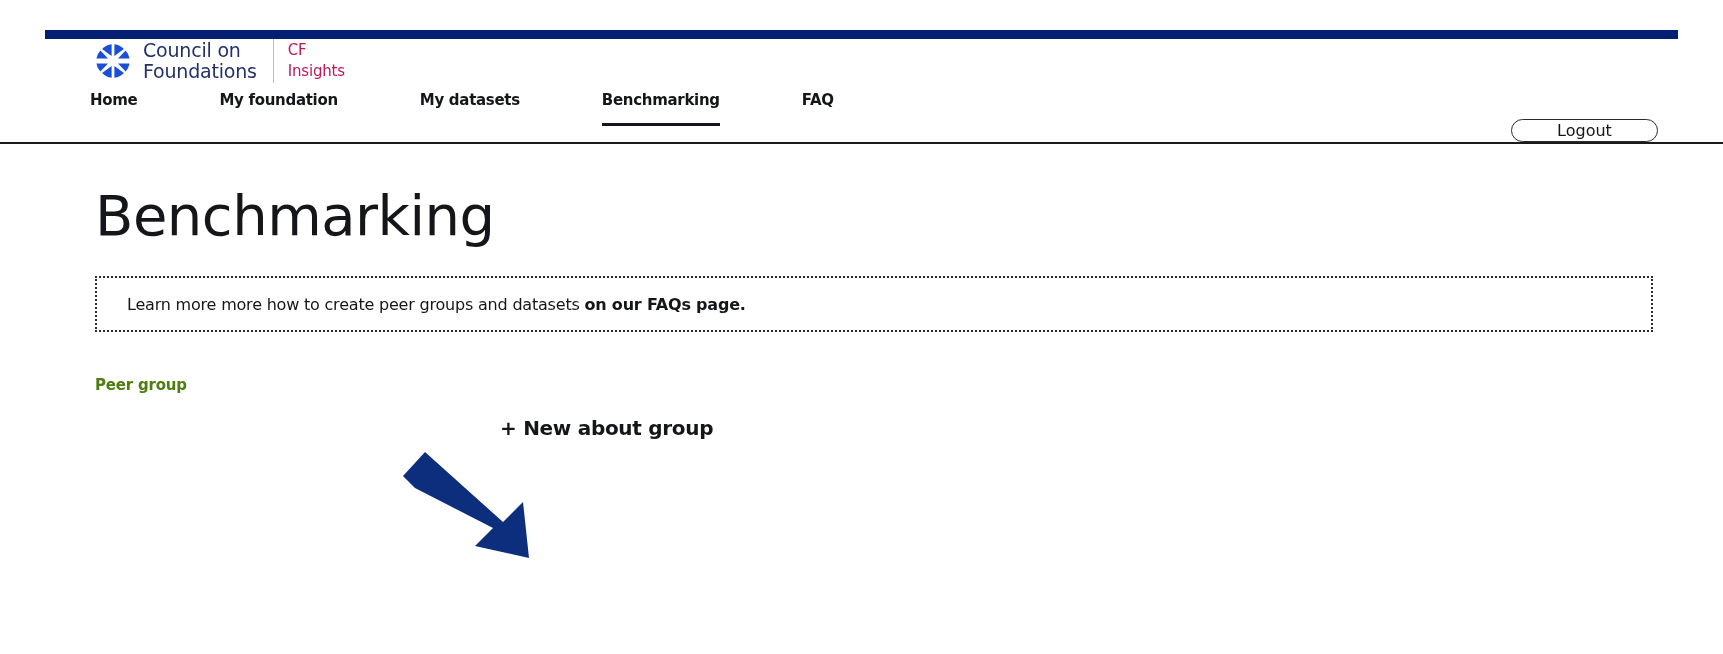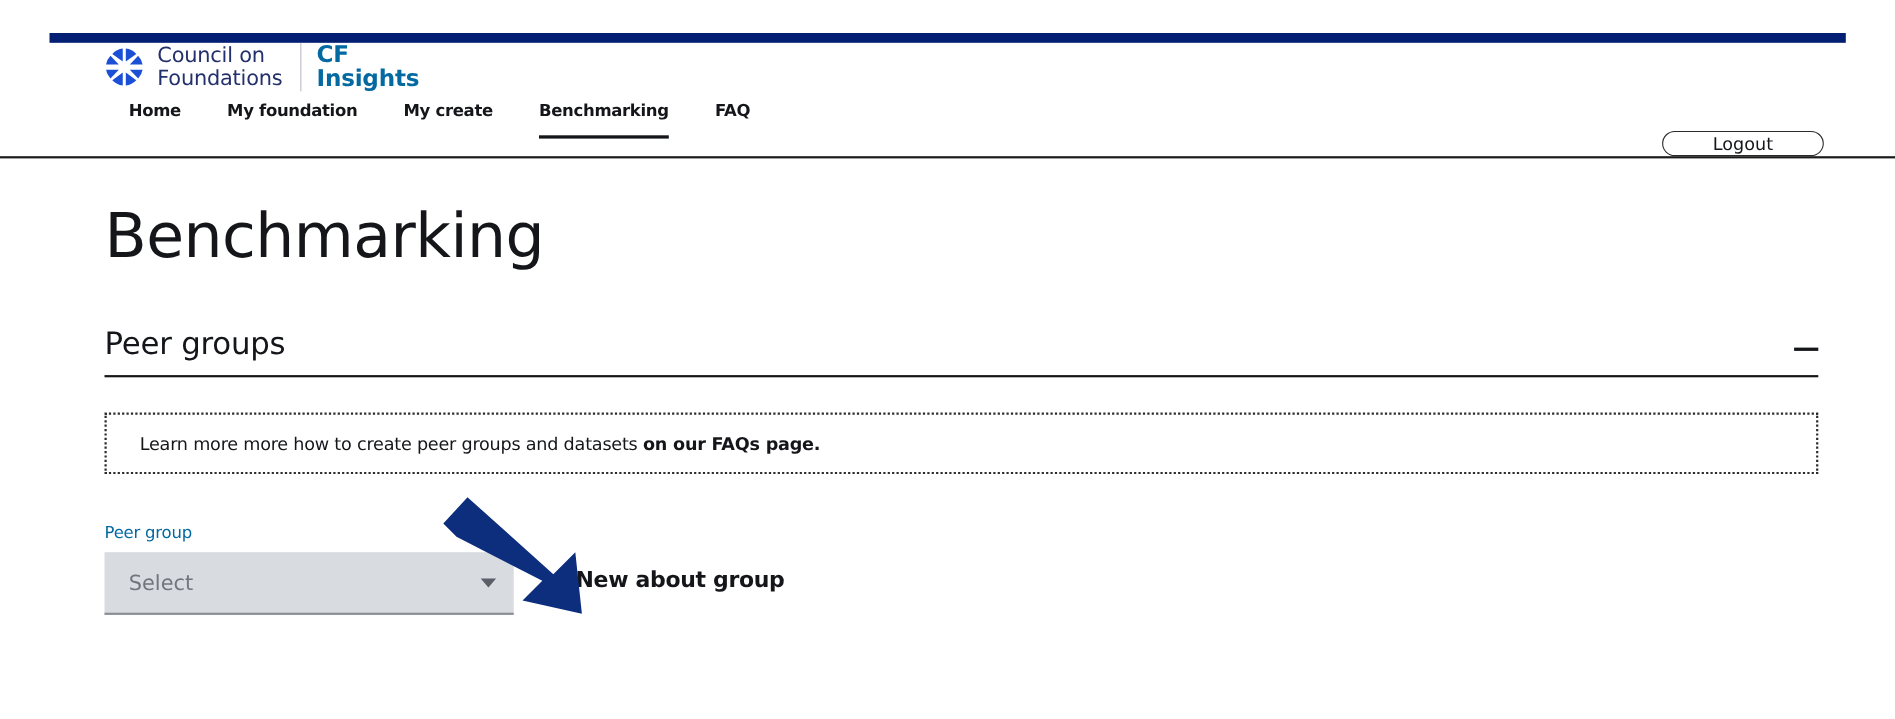--- a/index.html
+++ b/index.html
@@ -71,34 +71,35 @@
     white-space: nowrap;
   }
   .logo-div {
     width: 1px;
     height: 44px;
     background: #b9bdc7;
     margin: 0 14px 0 16px;
   }
   .logo-sub {
     font-family: "DejaVu Sans", sans-serif;
-    font-size: 21px;
+    font-size: 15px;
     line-height: 21px;
-    color: #0369a1;
-    font-weight: 700;
+    color: #be185d;
+    font-weight: 400;
     letter-spacing: -0.2px;
     white-space: nowrap;
   }
 
   
   .nav {
     display: flex;
     align-items: center;
-    margin-left: 72px;
+    margin-left: 45px;
     height: 100%;
+    gap: 40px;
   }
   .nav-item {
     position: relative;
     font-family: "DejaVu Sans", sans-serif;
     font-size: 15px;
     font-weight: bold;
     color: #15161a;
     margin-right: 42px;
     white-space: nowrap;
     cursor: pointer;
@@ -200,22 +201,22 @@
   
   .form-row {
     margin-top: 44px;
     display: flex;
     align-items: flex-start;
   }
   .field-group { width: 375px; }
   .field-label {
     font-family: "DejaVu Sans", sans-serif;
     font-size: 15px;
-    font-weight: normal;
-    color: #0369a1;
+    font-weight: bold;
+    color: #4d7c0f;
     letter-spacing: -0.2px;
     margin-bottom: 9px;
     display: block;
   }
   .select-box {
     width: 372px;
     height: 57px;
     background: #d8dbe0;
     border-bottom: 2px solid #8c8f96;
     display: flex;
@@ -289,49 +290,41 @@
       <span class="logo-div"></span>
       <span>
         <span class="logo-sub">CF</span><br>
         <span class="logo-sub">Insights</span>
       </span>
     </div>
 
     <nav class="nav">
       <span class="nav-item">Home</span>
       <span class="nav-item">My foundation</span>
-      <span class="nav-item">My create</span>
+      <span class="nav-item">My datasets</span>
       <span class="nav-item active">Benchmarking</span>
       <span class="nav-item">FAQ</span>
     </nav>
 
     <button class="logout-btn">Logout</button>
   </div>
 </header>
 
 <main class="content">
 
   <h1 class="page-title">Benchmarking</h1>
 
-  <div class="section-head">
-    <span class="section-title">Peer groups</span>
-    <span class="collapse-icon"></span>
-  </div>
 
   <div class="info-box">
     <div class="info-text"><span>Learn more more how to create peer groups and datasets </span><span class="info-link">on our FAQs page.</span></div>
   </div>
 
   <div class="form-row">
     <div class="field-group">
       <label class="field-label">Peer group</label>
-      <div class="select-box">
-        <span class="select-value">Select</span>
-        <span class="caret"></span>
-      </div>
     </div>
     <div class="new-peer-btn">
       <span>+</span>
       <span>New about group</span>
     </div>
   </div>
 
 </main>
 
 <div class="arrow-annotation">

